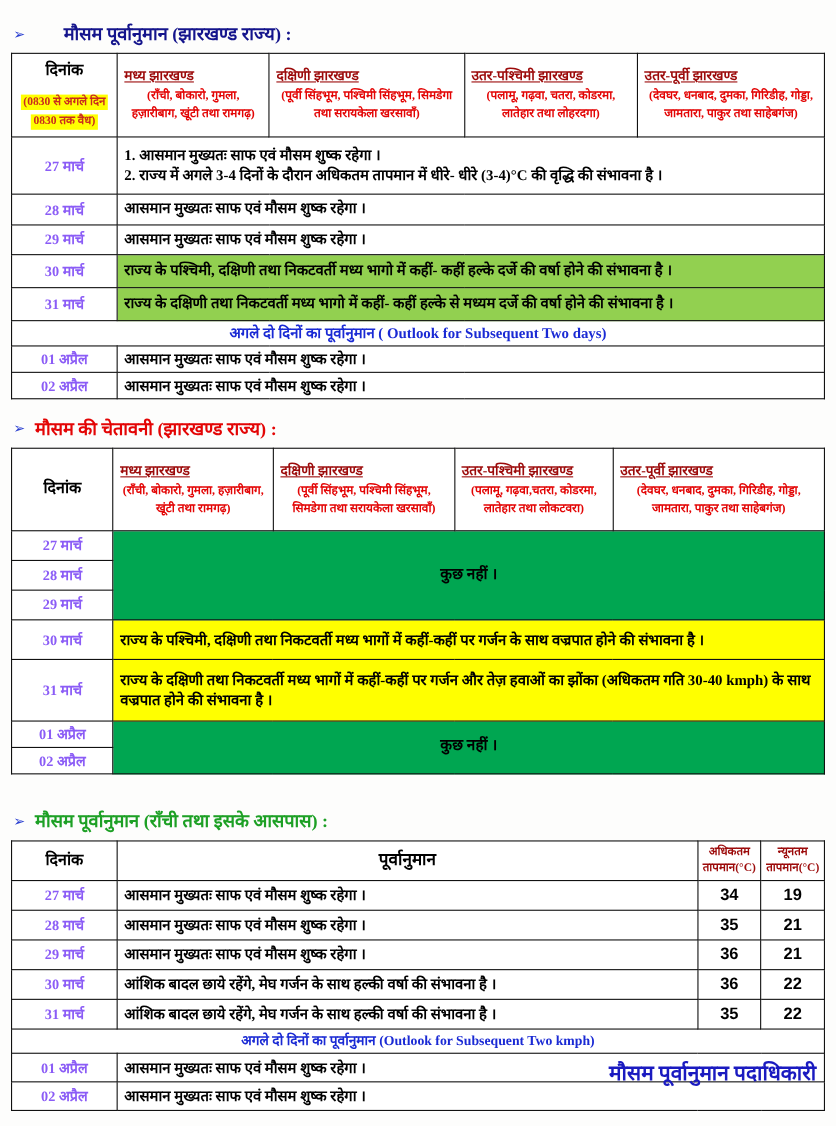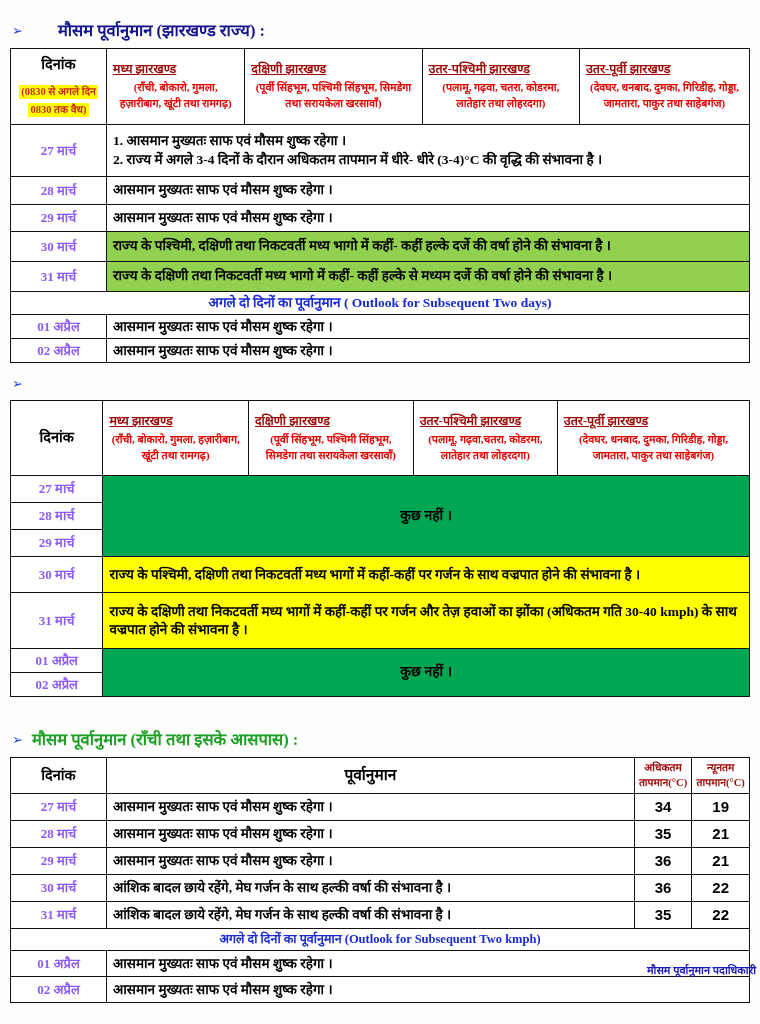--- a/index.html
+++ b/index.html
@@ -32,21 +32,21 @@
   .warn-yellow { background:#ffff00; }
   .warn-green { background:#00a651; text-align:center; font-size:14px; }
   .outlook { color:#1a2ad4; text-align:center; font-size:13.5px; }
   .temp { text-align:center; font-size:15px; font-family:"Liberation Sans","DejaVu Sans",sans-serif; }
   .temp-head { color:#9c0a0a; font-size:10.5px; text-align:center; line-height:1.4; padding:2px 1px; }
   .fc-head { font-size:15.5px; }
 
   .gap-sm { height:10px; }
   .gap-md { height:26px; }
 
-  .footer { position:absolute; right:4px; top:962px; text-align:right; color:#1a1ac0; font-size:11px; line-height:1.55; }
+  .footer { position:absolute; right:18px; top:962px; text-align:right; color:#1a1ac0; font-size:19px; line-height:1.55; }
 </style>
 </head>
 <body>
 
 <div class="section-title">
   <span class="bullet">➢</span>
   <span class="title-navy">मौसम पूर्वानुमान (झारखण्ड राज्य) :</span>
 </div>
 
 <table>
@@ -117,20 +117,21 @@
     <td class="date-cell">02 अप्रैल</td>
     <td class="fc" colspan="4">आसमान मुख्यतः साफ एवं मौसम शुष्क रहेगा ।</td>
   </tr>
 </tbody>
   </table>
 
 <div class="gap-sm"></div>
 
 <div class="section-title">
   <span class="bullet">➢</span>
+  <span class="title-red">मौसम की चेतावनी (झारखण्ड राज्य) :</span>
 </div>
 
 <table>
   <colgroup>
     <col style="width:12.5%">
       <col style="width:19.7%">
       <col style="width:22.3%">
       <col style="width:19.5%">
       <col style="width:26%">
   </colgroup>
@@ -142,21 +143,21 @@
     <th>
       <div class="region-name">मध्य झारखण्ड</div>
       <div class="region-districts">(राँची, बोकारो, गुमला, हज़ारीबाग, खूंटी तथा रामगढ़)</div>
     </th>
     <th>
       <div class="region-name">दक्षिणी झारखण्ड</div>
       <div class="region-districts">(पूर्वी सिंहभूम, पश्चिमी सिंहभूम, सिमडेगा तथा सरायकेला खरसावाँ)</div>
     </th>
     <th>
       <div class="region-name">उतर-पश्चिमी झारखण्ड</div>
-      <div class="region-districts">(पलामू, गढ़वा,चतरा, कोडरमा, लातेहार तथा लोहरदगा)</div>
+      <div class="region-districts">(पलामू, गढ़वा,चतरा, कोडरमा, लातेहार तथा लोकटवरा)</div>
     </th>
     <th>
       <div class="region-name">उतर-पूर्वी झारखण्ड</div>
       <div class="region-districts">(देवघर, धनबाद, दुमका, गिरिडीह, गोड्डा, जामतारा, पाकुर तथा साहेबगंज)</div>
     </th>
   </tr>
   <tr style="height:27px">
     <td class="date-cell">27 मार्च</td>
     <td class="warn-green" colspan="4" rowspan="3">कुछ नहीं ।</td>
   </tr>

